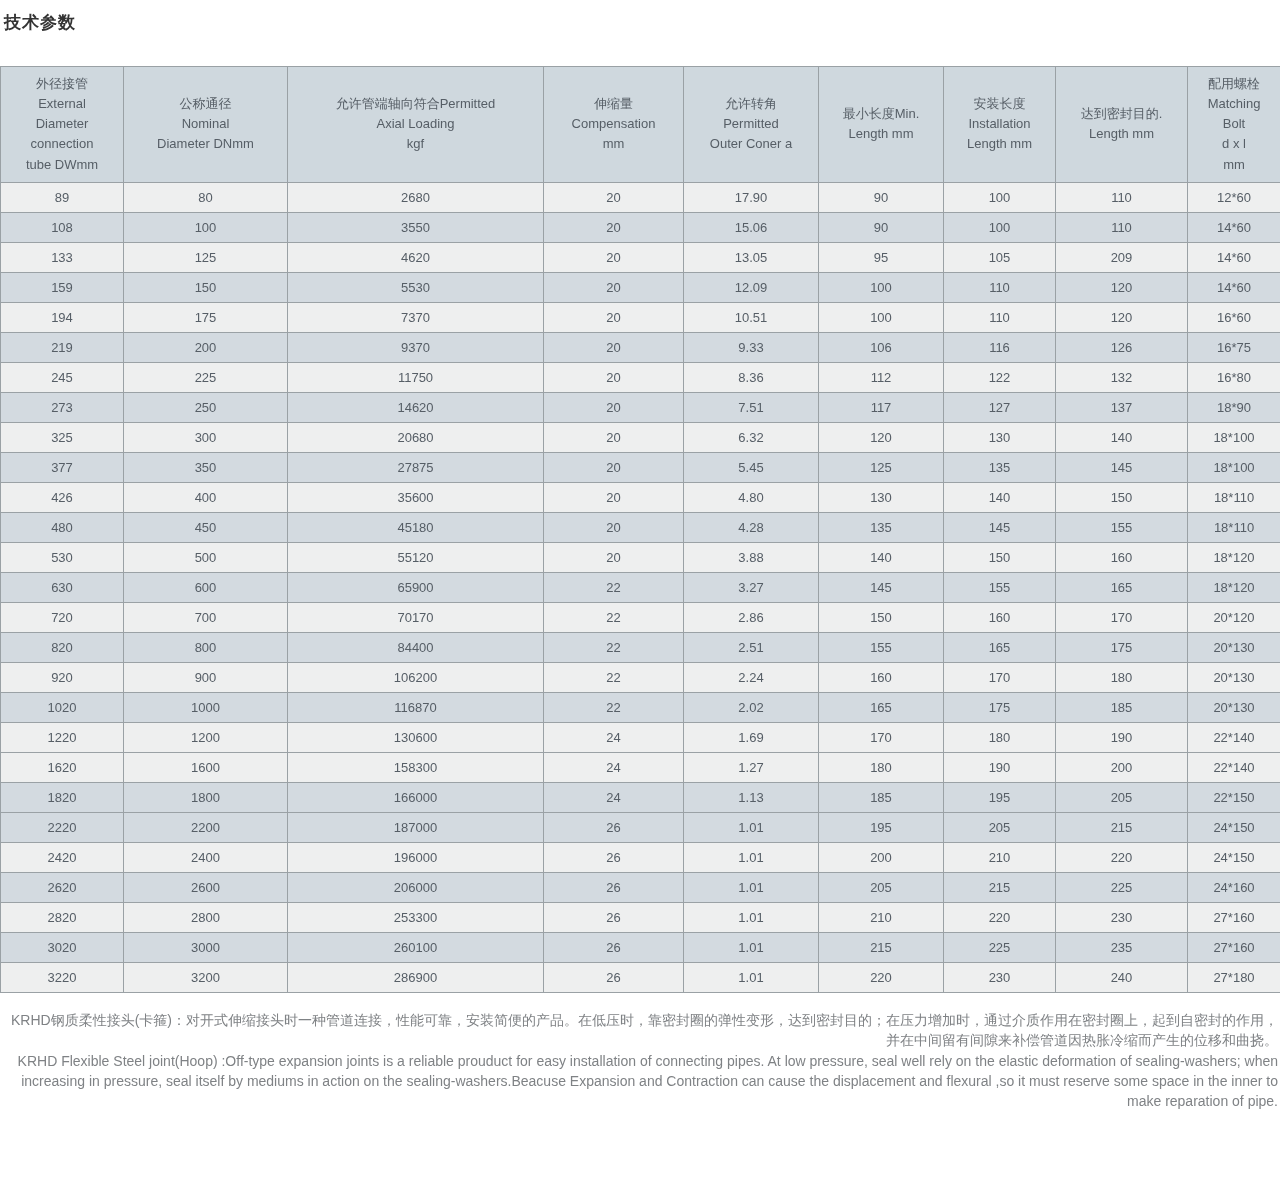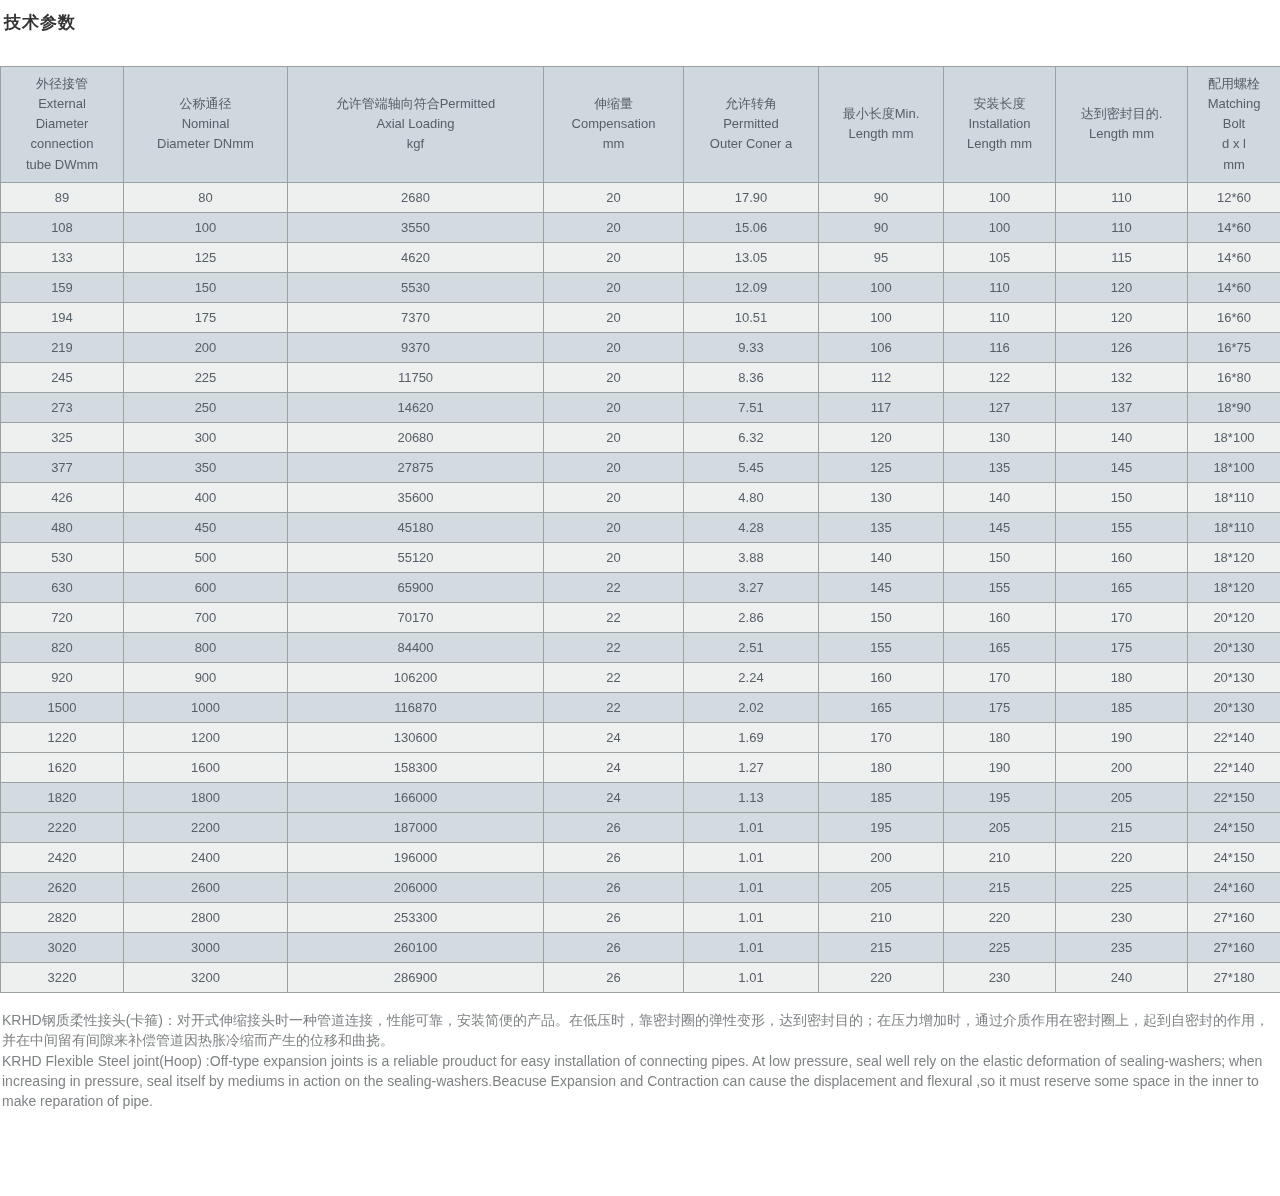--- a/index.html
+++ b/index.html
@@ -58,21 +58,21 @@
     padding: 0 2px;
   }
   .spec-table tr.odd td { background: var(--row-odd-bg); }
   .spec-table tr.even td { background: var(--row-even-bg); }
   .description {
     margin: 17px 2px 0 2px;
     color: var(--description-text);
     font-size: 14px;
     line-height: 1.46;
   }
-  .description p { margin: 0; }
+  .description p { margin: 0; text-align: right; }
 </style>
 </head>
 <body>
 
 <div class="page">
   <h1 class="title">技术参数</h1>
 
   <table class="spec-table">
     <colgroup id="cols">
         <col style="width: 123px;">
@@ -142,21 +142,21 @@
           <td>14*60</td>
         </tr>
         <tr class="odd">
           <td>133</td>
           <td>125</td>
           <td>4620</td>
           <td>20</td>
           <td>13.05</td>
           <td>95</td>
           <td>105</td>
-          <td>115</td>
+          <td>209</td>
           <td>14*60</td>
         </tr>
         <tr class="even">
           <td>159</td>
           <td>150</td>
           <td>5530</td>
           <td>20</td>
           <td>12.09</td>
           <td>100</td>
           <td>110</td>
@@ -300,21 +300,21 @@
           <td>900</td>
           <td>106200</td>
           <td>22</td>
           <td>2.24</td>
           <td>160</td>
           <td>170</td>
           <td>180</td>
           <td>20*130</td>
         </tr>
         <tr class="even">
-          <td>1500</td>
+          <td>1020</td>
           <td>1000</td>
           <td>116870</td>
           <td>22</td>
           <td>2.02</td>
           <td>165</td>
           <td>175</td>
           <td>185</td>
           <td>20*130</td>
         </tr>
         <tr class="odd">

